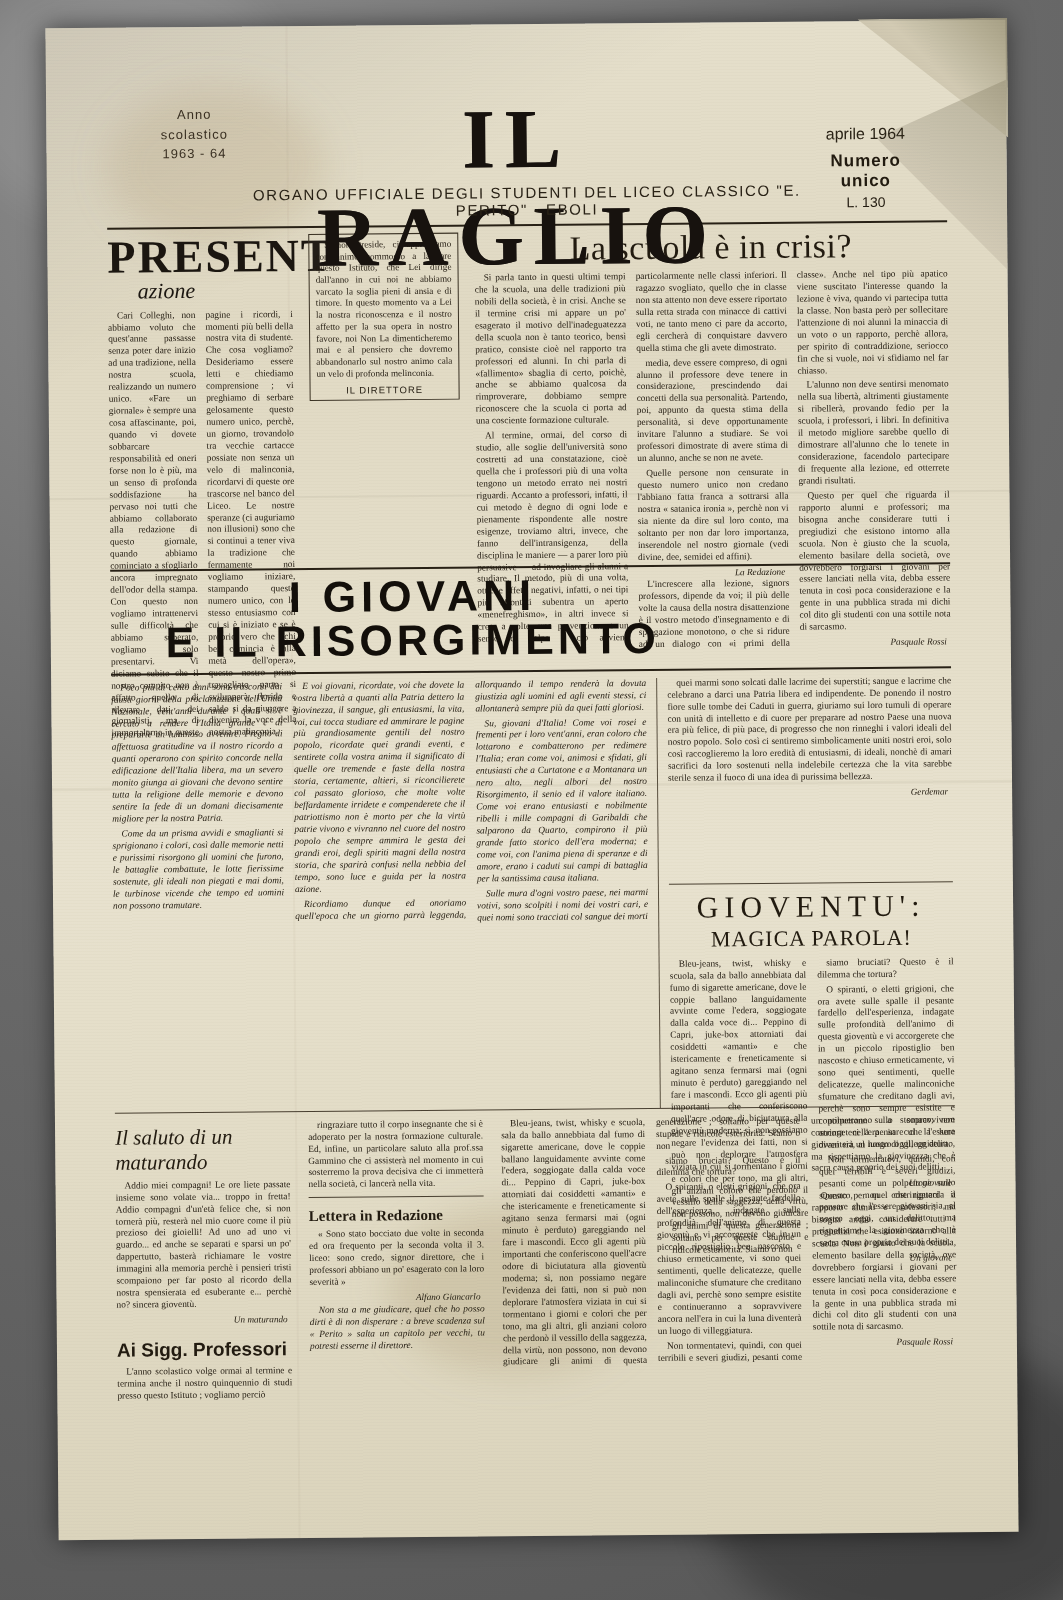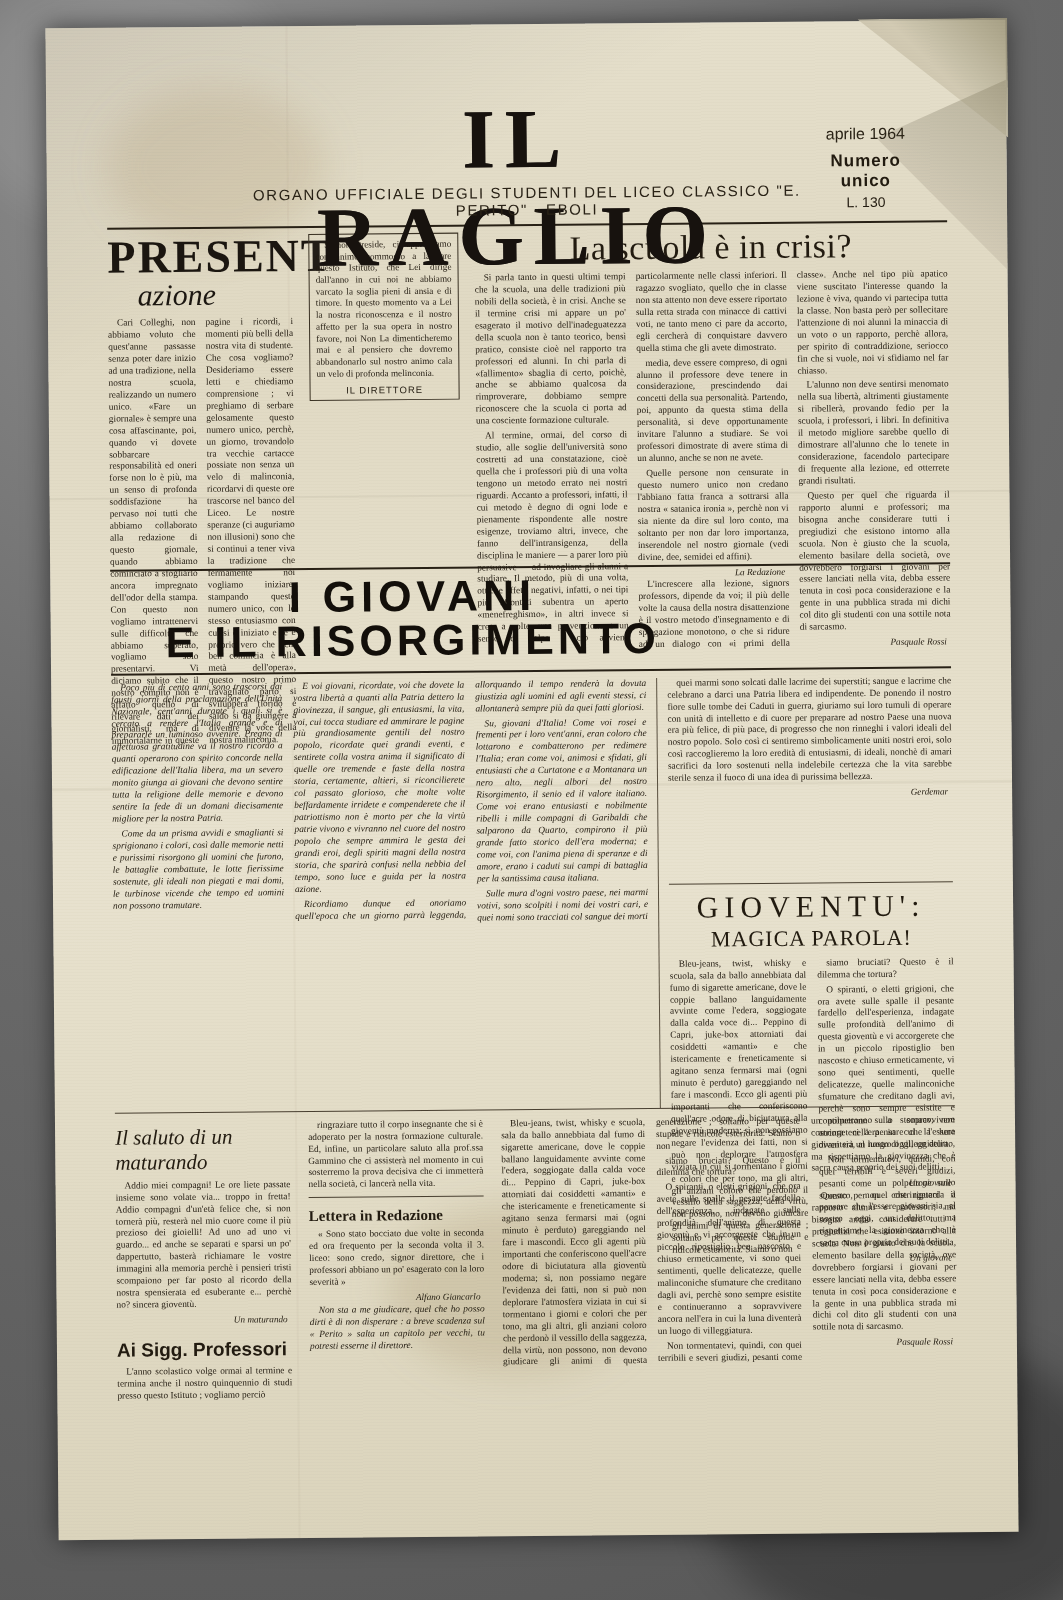--- a/index.html
+++ b/index.html
@@ -76,21 +76,21 @@
   
   .top-area{display:flex;gap:0;margin-top:6px;height:330px;}
   .c-present{width:185px;padding-right:8px;}
   .c-dir{width:150px;padding:0 8px;}
   .c-crisi{flex:1;padding-left:8px;}
 
   .head-present{
     font-family:"Liberation Serif",serif;font-size:46px;font-weight:bold;letter-spacing:2px;
     line-height:.95;color:#1d1812;
   }
-  .head-present .az{display:block;font-style:italic;font-weight:normal;font-size:30px;letter-spacing:0;margin-left:30px;margin-top:2px;}
+  .head-present .az{display:block;font-style:italic;font-weight:normal;font-size:22px;letter-spacing:0;margin-left:30px;margin-top:2px;}
   .present-body{column-count:2;column-gap:10px;margin-top:8px;}
 
   .boxed{
     border:1px solid #3a3224;padding:5px 6px 4px 6px;background:rgba(255,255,255,0.03);
   }
   .boxed .col-text{font-size:9.2px;}
   .dir-sign{text-align:center;font-family:"Liberation Sans",sans-serif;font-size:9.5px;letter-spacing:1px;margin-top:5px;}
 
   .head-crisi{
     font-family:"Liberation Serif",serif;font-size:34px;letter-spacing:0.5px;
@@ -167,20 +167,23 @@
     <div class="crease" style="left:240px;top:0;width:2px;height:100%;opacity:.22;"></div>
     <div class="stain" style="left:330px;top:1180px;width:260px;height:170px;background:rgba(150,130,80,.22);"></div>
     <div class="stain" style="left:60px;top:60px;width:220px;height:160px;background:rgba(160,140,90,.18);"></div>
 
     <div id="corner"></div>
     <div id="corner2"></div>
 
     <div id="sheet">
 
       <div class="masthead">
+        <div class="anno" style="white-space:pre-line">Anno
+scolastico
+1963 - 64</div>
         <div class="title">IL RAGLIO</div>
         <div class="date">aprile 1964</div>
         <div class="numero" style="white-space:pre-line">Numero
 unico</div>
         <div class="price">L. 130</div>
         <div class="subtitle">ORGANO UFFICIALE DEGLI STUDENTI DEL LICEO CLASSICO "E. PERITO" - EBOLI</div>
       </div>
       <div class="rule"></div>
 
       <div class="top-area">

